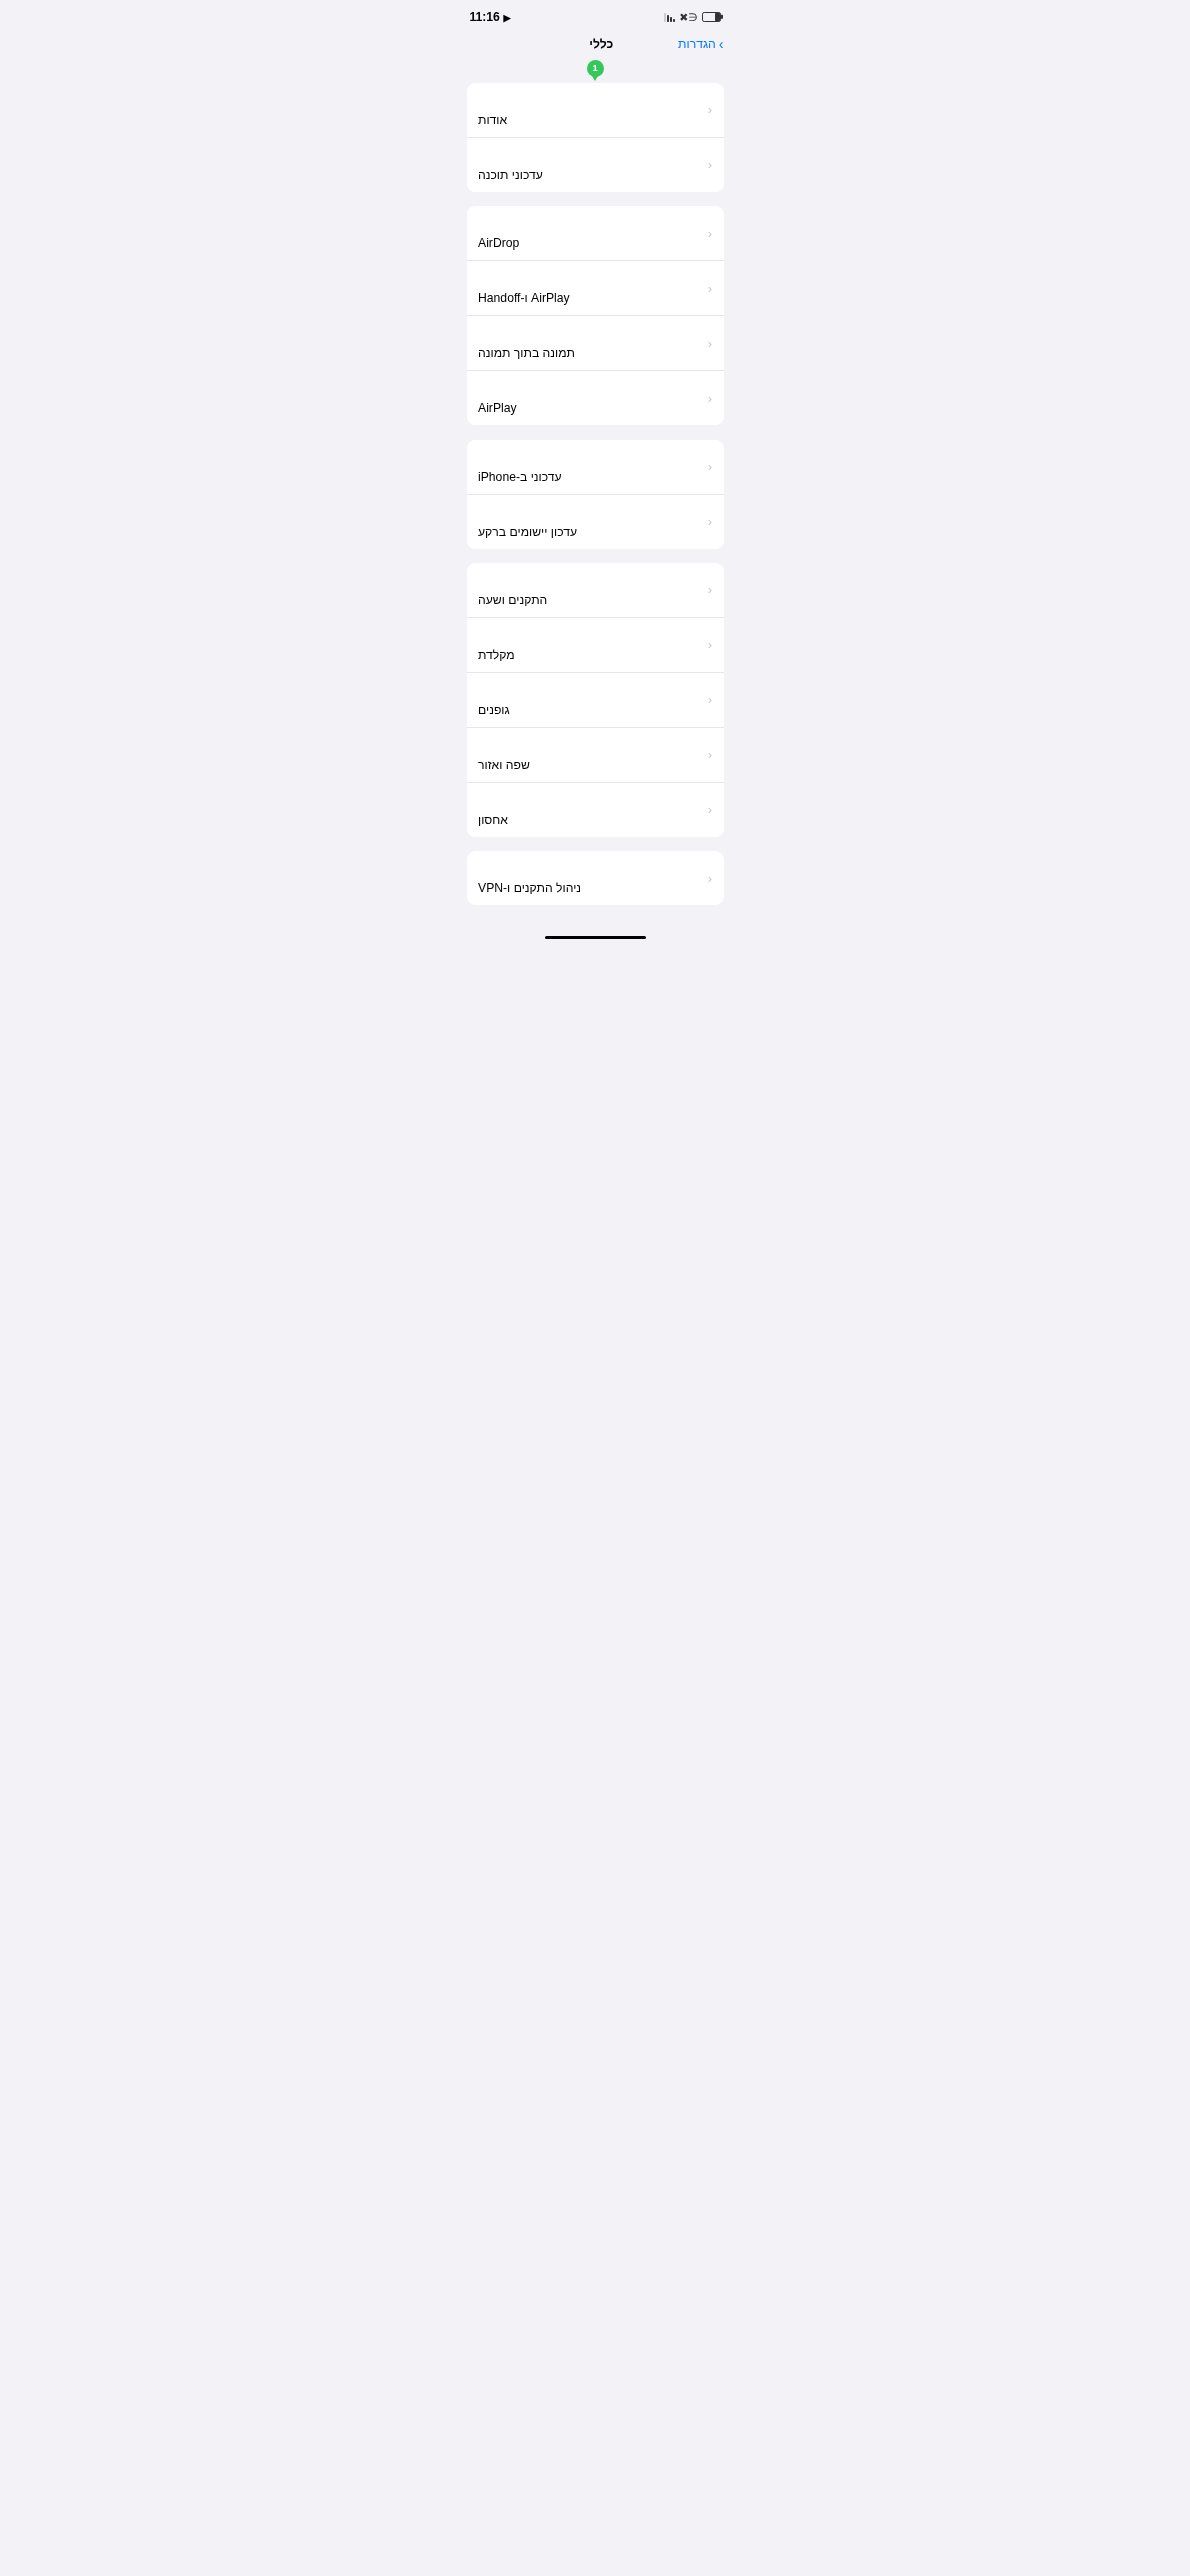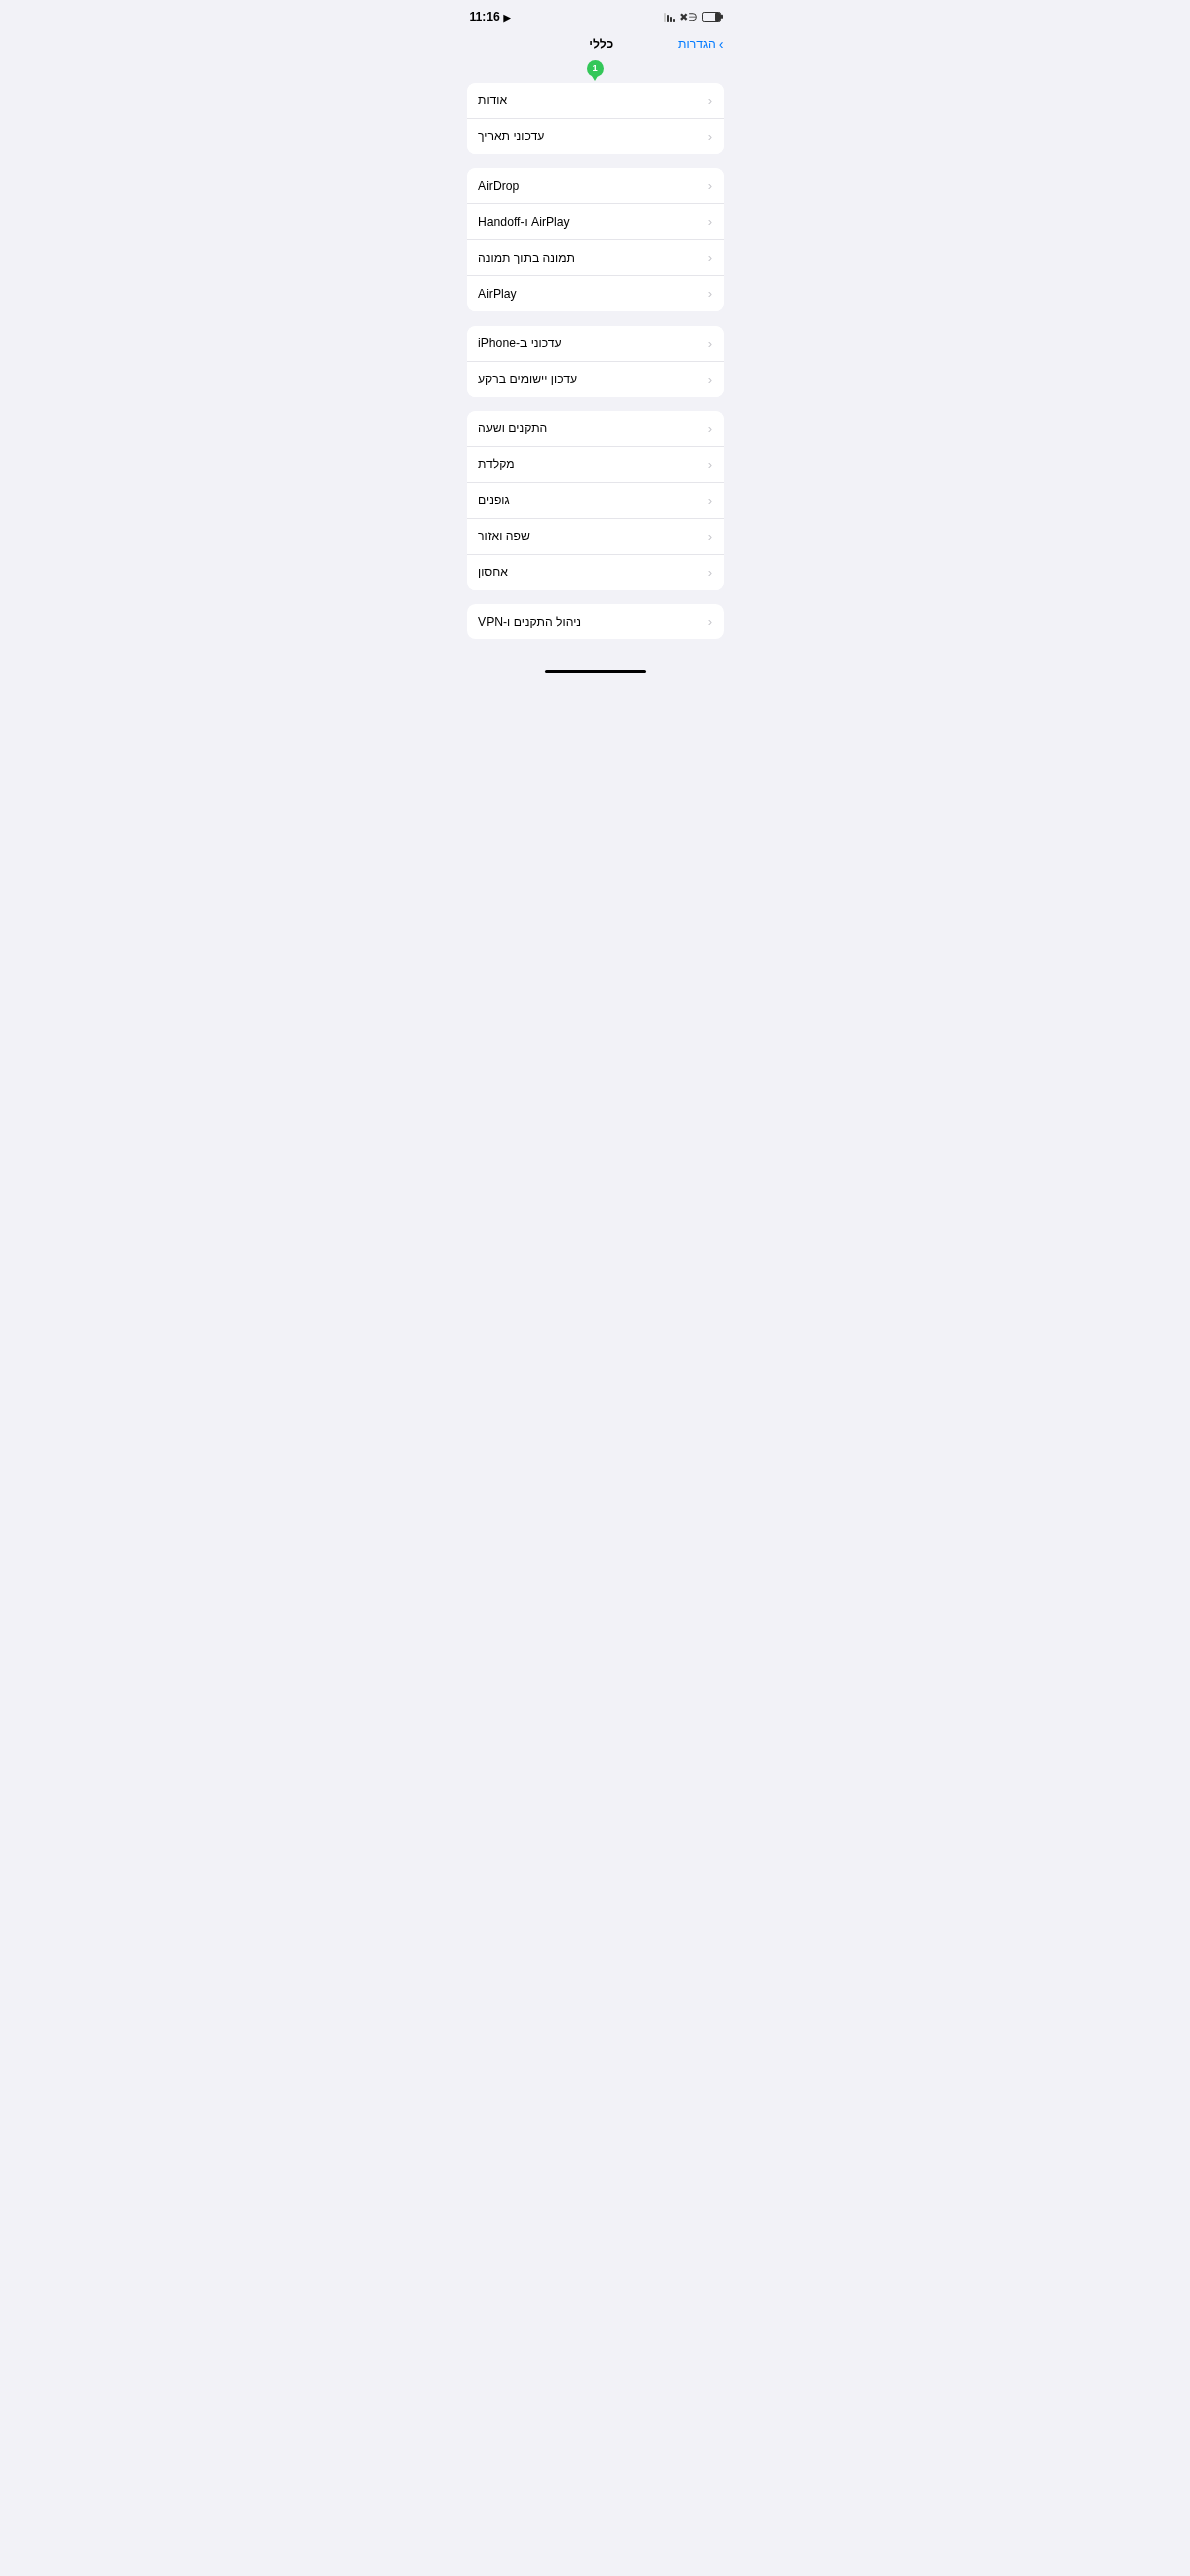--- a/index.html
+++ b/index.html
@@ -169,20 +169,21 @@
     }
 
     .settings-row:last-child {
       border-bottom: none;
     }
 
     .row-label {
       font-size: 12.2px;
       color: #000;
       text-align: right;
+      margin-top: 20px;
     }
 
     .row-chevron {
       color: #c7c7cc;
       font-size: 13px;
       font-weight: 300;
     }
 
     .home-indicator {
       width: 101px;
@@ -235,21 +236,21 @@
     </div>
   </div>
 
   <div class="settings-section">
     <div class="settings-row">
       <span class="row-chevron">‹</span>
       <span class="row-label">אודות</span>
     </div>
     <div class="settings-row">
       <span class="row-chevron">‹</span>
-      <span class="row-label">עדכוני תאריך</span>
+      <span class="row-label">עדכוני תוכנה</span>
     </div>
   </div>
 
   <div class="settings-section">
     <div class="settings-row">
       <span class="row-chevron">‹</span>
       <span class="row-label">AirDrop</span>
     </div>
     <div class="settings-row">
       <span class="row-chevron">‹</span>

